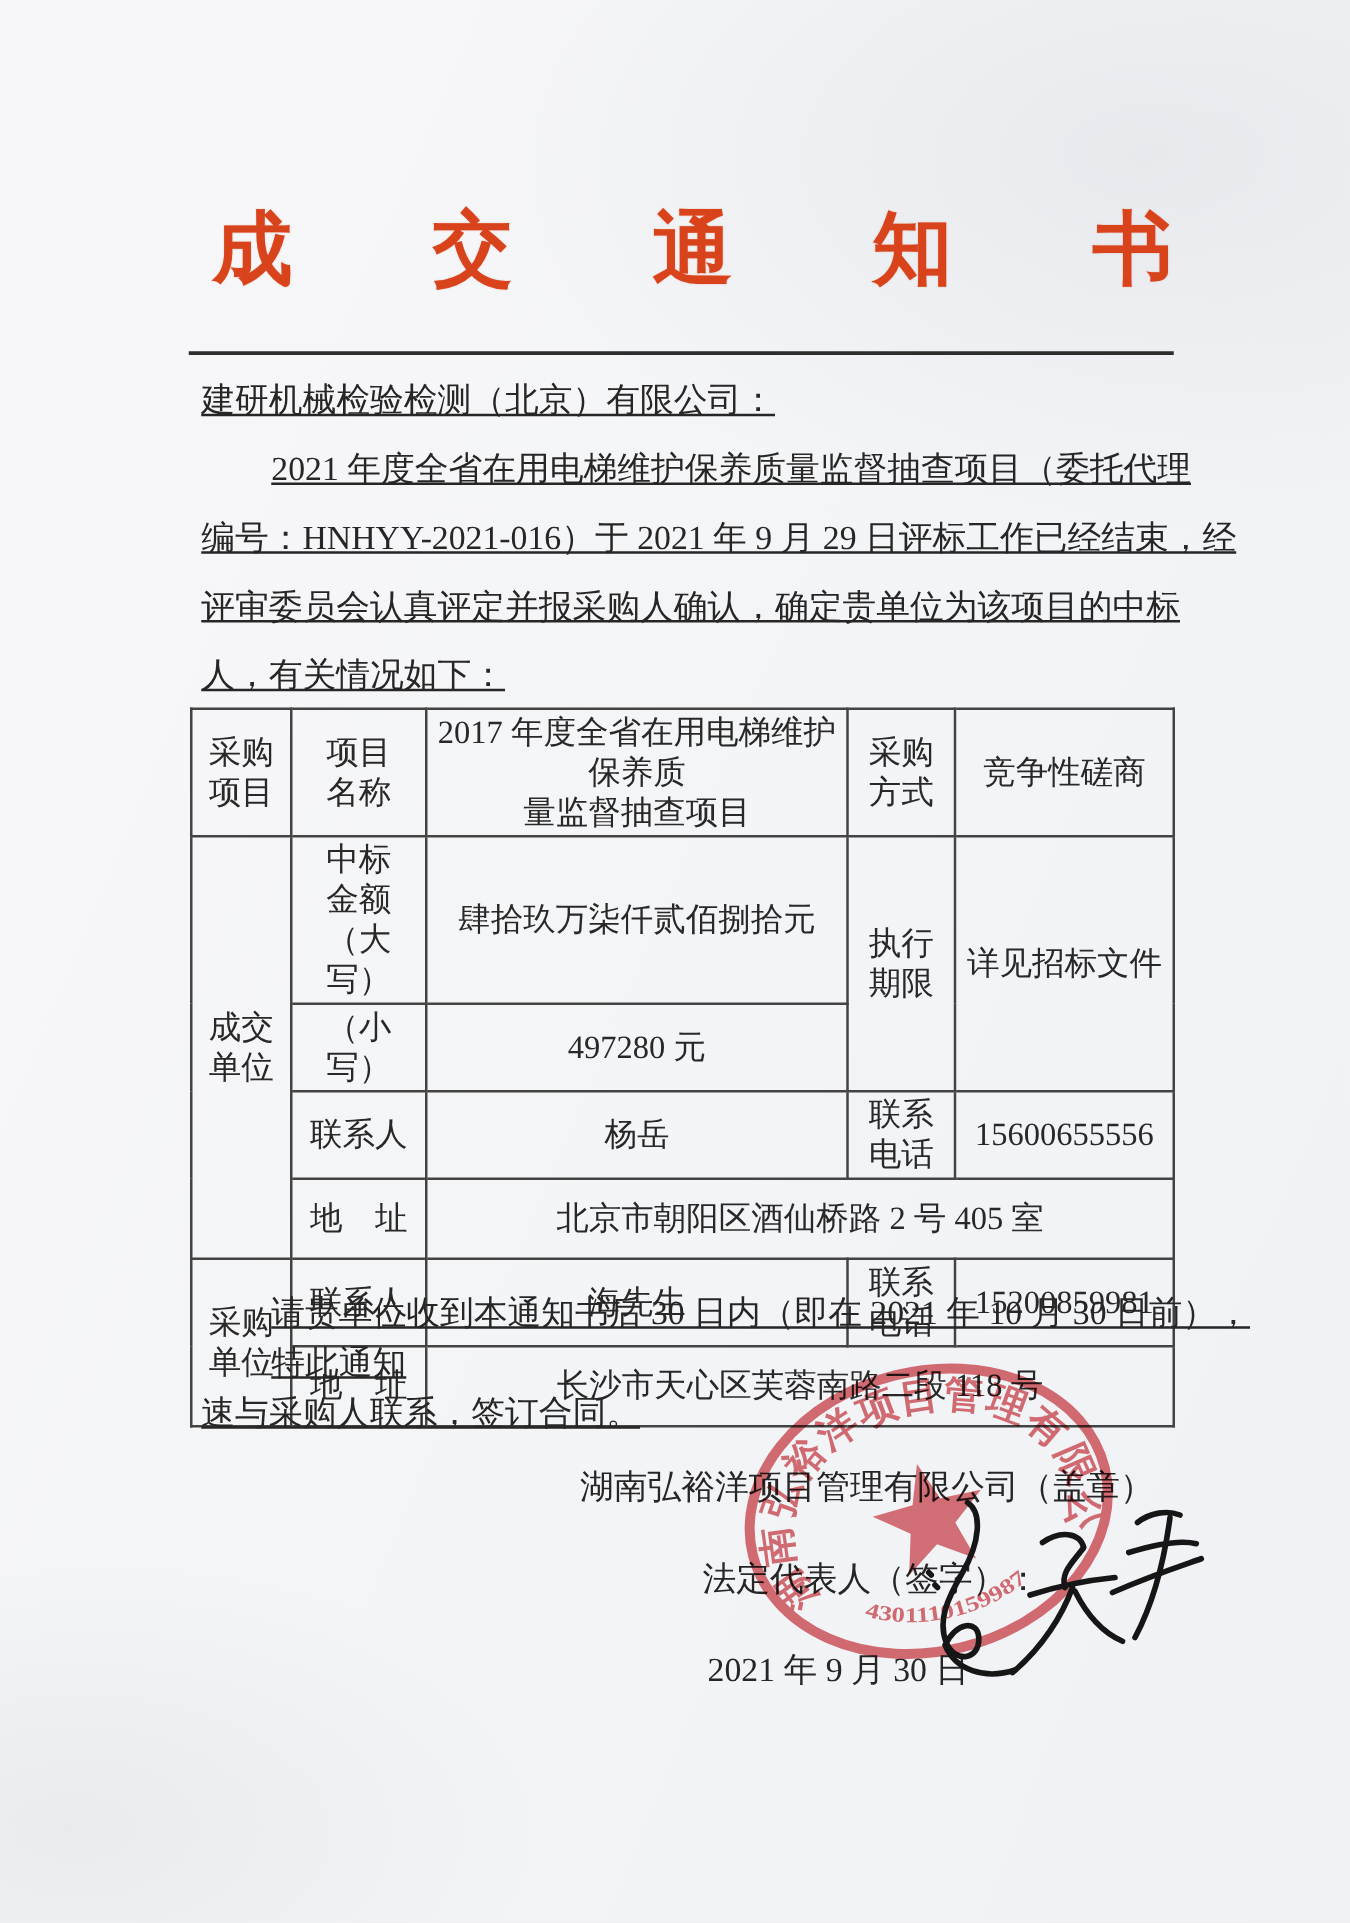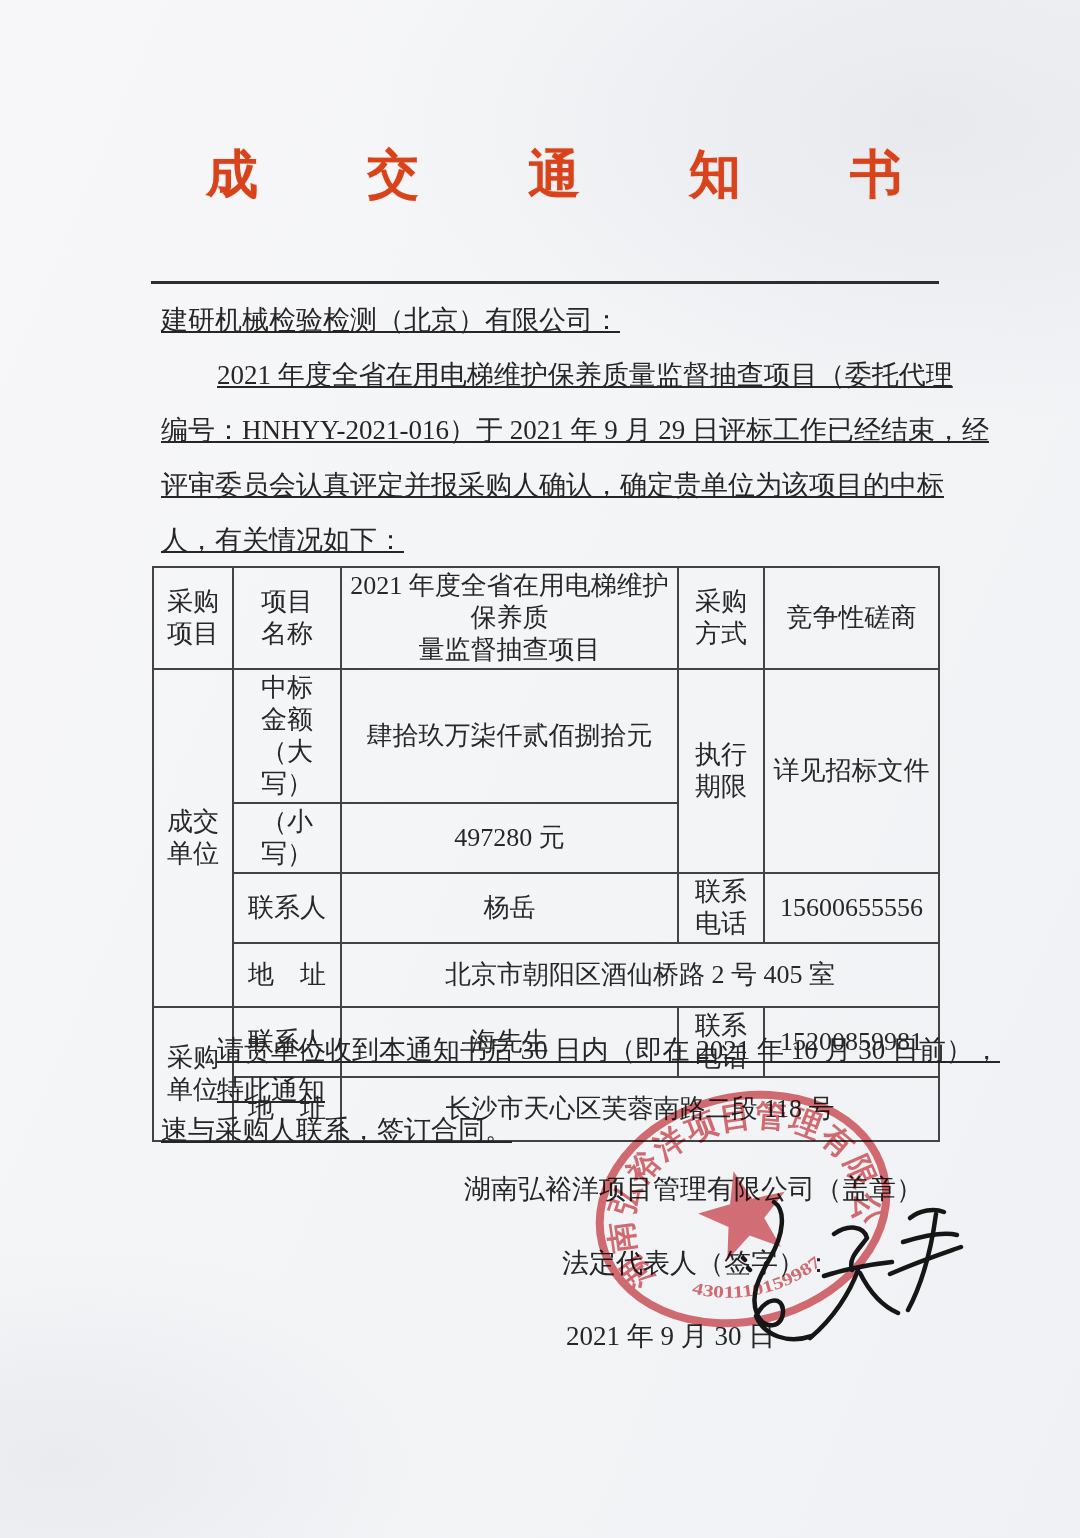--- a/index.html
+++ b/index.html
@@ -10,22 +10,22 @@
     position:relative; width:1080px; height:1538px; overflow:hidden;
     background:
       radial-gradient(ellipse 900px 500px at 85% 8%, rgba(210,213,220,.35), rgba(0,0,0,0) 60%),
       radial-gradient(ellipse 700px 400px at 5% 95%, rgba(208,210,218,.30), rgba(0,0,0,0) 55%),
       linear-gradient(113deg,#f7f7f9 0%,#f4f5f7 45%,#eff1f4 100%);
     color:#262626;
   }
 
   
   .doc-title {
-    position:absolute; top:140px; left:0; width:100%;
-    text-align:center; font-size:52px; font-weight:700;
+    position:absolute; top:156px; left:0; width:100%;
+    text-align:center; font-size:64px; font-weight:700;
     color:#d8431b; letter-spacing:48px; padding-left:76px;
     text-shadow:0 0 1px rgba(216,67,27,.55);
     white-space:nowrap;
   }
   .title-rule {
     position:absolute; left:151px; top:281px; width:788px; height:3px;
     background:#2d2d2d;
   }
 
   
@@ -83,21 +83,21 @@
     <div class="tline">人，有关情况如下：</div>
   </div>
 
   <table class="award">
     <tbody>
         <tr style="height:62px">
       <td class="c1 ml">采购
 项目</td>
       <td class="c2 ml">项目
 名称</td>
-      <td class="c3 ml">2021 年度全省在用电梯维护保养质
+      <td class="c3 ml">2017 年度全省在用电梯维护保养质
 量监督抽查项目</td>
       <td class="c4 ml">采购
 方式</td>
       <td class="c5">竞争性磋商</td>
     </tr>
     <tr style="height:90px">
       <td class="ml" rowspan="4">成交
 单位</td>
       <td class="ml">中标
 金额

